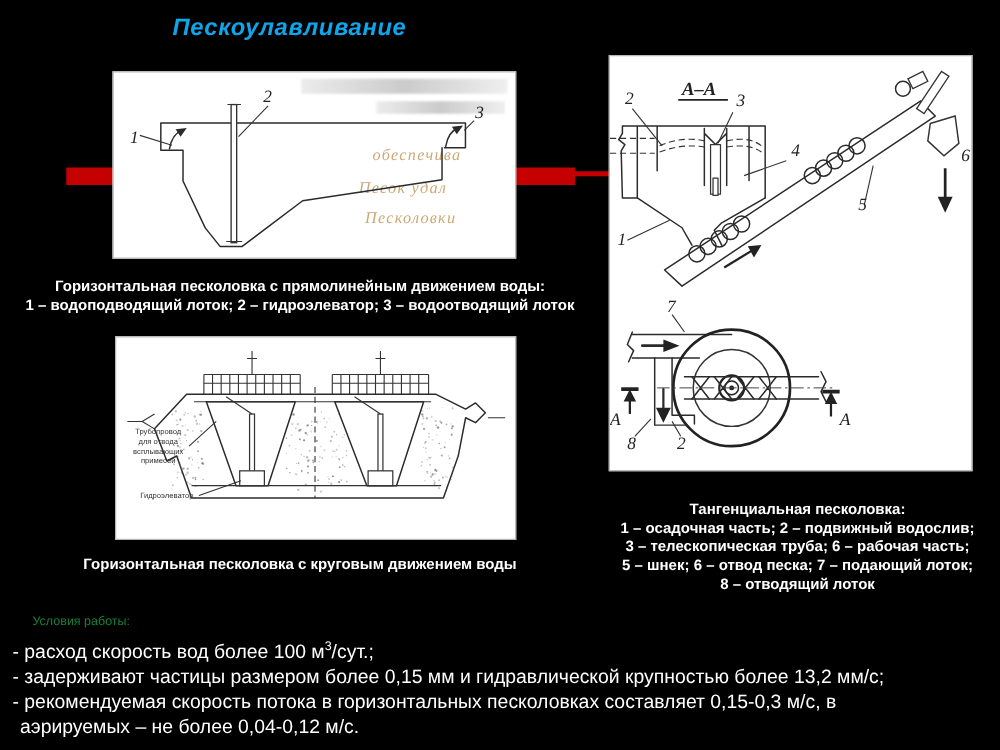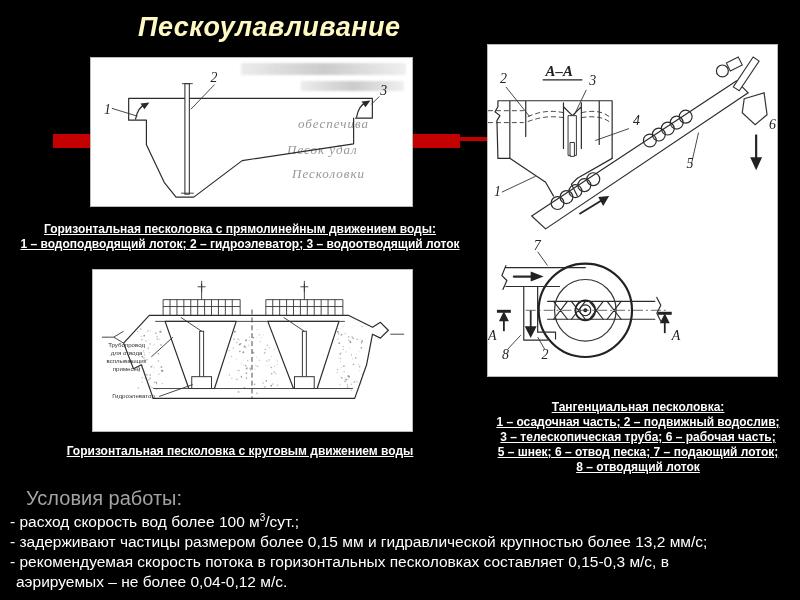--- a/index.html
+++ b/index.html
@@ -1,36 +1,36 @@
 <!DOCTYPE html>
 <html><head>
 <meta charset="utf-8">
 <style>
   html,body{margin:0;padding:0;background:#000;}
   .slide{position:relative;width:800px;height:600px;background:#000;overflow:hidden;
          font-family:"Liberation Sans",sans-serif;}
-  .title{position:absolute;left:138px;top:12px;margin:0;color:#fef9c3;
-         font-size:27px;font-style:italic;font-weight:bold;letter-spacing:.5px;}
+  .title{position:absolute;left:138px;top:12px;margin:0;color:#0ea5e9;
+         font-size:19px;font-style:italic;font-weight:bold;letter-spacing:.5px;}
   .red-bar{position:absolute;left:53px;top:134px;width:407px;height:14px;background:#c40000;}
   .red-line{position:absolute;left:455px;top:137px;width:32px;height:4px;background:#c40000;}
   .panel{position:absolute;background:#fff;border:1px solid #b9b9b9;box-sizing:border-box;overflow:hidden;}
   #fig1{left:90px;top:57px;width:323px;height:150px;}
   #fig2{left:92px;top:269px;width:321px;height:163px;}
   #fig3{left:487px;top:44px;width:291px;height:333px;}
   .panel svg{position:absolute;left:0;top:0;}
-  .cap{position:absolute;color:#fff;font-weight:bold;font-size:12px;line-height:14.5px;text-align:center;text-decoration:underline;}
+  .cap{position:absolute;color:#fff;font-weight:bold;font-size:12px;line-height:14.5px;text-align:center;}
   #cap1{left:0;top:222px;width:480px;}
   #cap2{left:0;top:444px;width:480px;}
   #cap3{left:482px;top:400px;width:312px;line-height:15px;}
   .conds{position:absolute;left:10px;top:488px;width:784px;color:#fff;
          font-size:15.5px;line-height:20px;}
-  .conds .head{color:#a3a3a3;font-size:20px;margin-left:16px;}
+  .conds .head{color:#15803d;font-size:10px;margin-left:16px;}
   .conds .indent{margin-left:6px;}
   .conds sup{font-size:10px;}
-  .artifact{position:absolute;color:#404040;opacity:.55;white-space:nowrap;
+  .artifact{position:absolute;color:#a16207;opacity:.55;white-space:nowrap;
             font:italic 13px "Liberation Serif",serif;letter-spacing:1px;filter:blur(.6px);}
   .blurbar{position:absolute;filter:blur(1px);
            background:linear-gradient(90deg,rgba(150,150,150,.18),rgba(140,140,140,.45),rgba(150,150,150,.15));}
   .num{font:italic 14px "Liberation Serif",serif;fill:#222;}
   .secA{font:italic bold 15px "Liberation Serif",serif;fill:#222;}
   .tiny{font:6.2px "Liberation Sans",sans-serif;fill:#333;}
   .ln{stroke:#2b2b2b;stroke-width:1.2;fill:none;stroke-linejoin:round;stroke-linecap:round;}
   .thin{stroke:#333;stroke-width:.9;fill:none;}
   .dash{stroke-dasharray:5,3;}
 </style>

